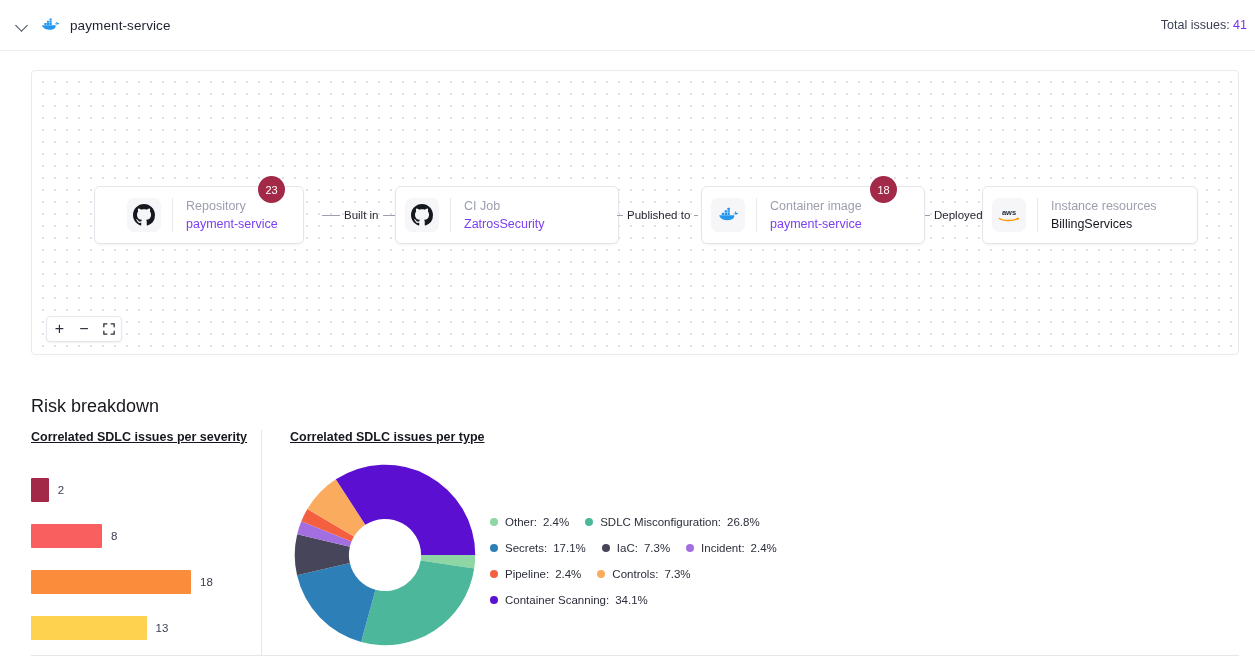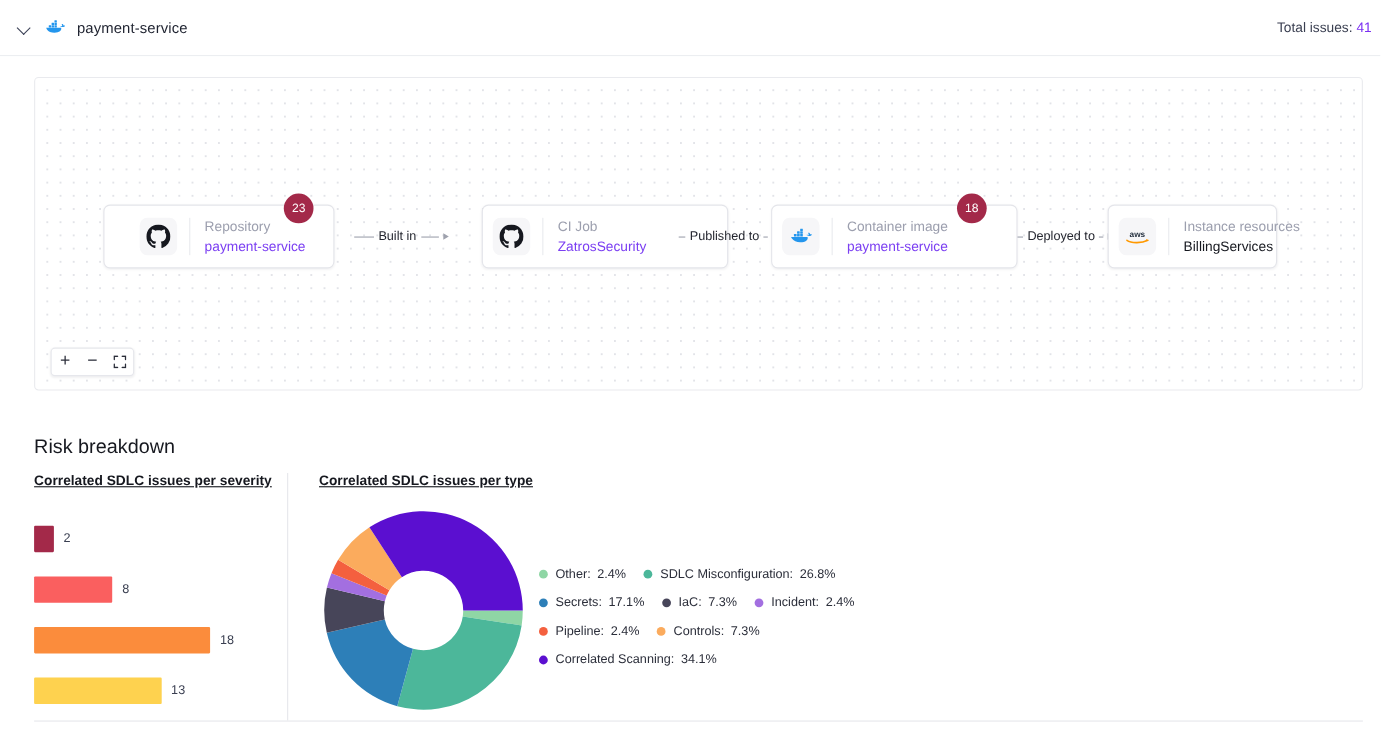--- a/index.html
+++ b/index.html
@@ -230,21 +230,21 @@
     </div>
     <div class="badge" style="left:226px; top:105px;">23</div>
 
     <div class="edge" style="left:290px; top:138px;">
       <span class="dash" style="width:18px;"></span>
       <span>Built in</span>
       <span class="dash" style="width:16px;"></span>
       <span class="arrow"></span>
     </div>
 
-    <div class="node" style="left:363px; top:115px; width:224px;margin-left:43px;">
+    <div class="node" style="left:363px; top:115px; width:224px;">
       <div class="node-logo">
         <svg width="22" height="22" viewBox="0 0 16 16" aria-hidden="true">
           <path fill="#16181f" d="M8 0C3.58 0 0 3.58 0 8c0 3.54 2.29 6.53 5.47 7.59.4.07.55-.17.55-.38 0-.19-.01-.82-.01-1.49-2.01.37-2.53-.49-2.69-.94-.09-.23-.48-.94-.82-1.13-.28-.15-.68-.52-.01-.53.63-.01 1.08.58 1.23.82.72 1.21 1.87.87 2.33.66.07-.52.28-.87.51-1.07-1.78-.2-3.64-.89-3.64-3.95 0-.87.31-1.59.82-2.15-.08-.2-.36-1.02.08-2.12 0 0 .67-.21 2.2.82.64-.18 1.32-.27 2-.27s1.36.09 2 .27c1.53-1.04 2.2-.82 2.2-.82.44 1.1.16 1.92.08 2.12.51.56.82 1.27.82 2.15 0 3.07-1.87 3.75-3.65 3.95.29.25.54.73.54 1.48 0 1.07-.01 1.93-.01 2.2 0 .21.15.46.55.38A8.01 8.01 0 0 0 16 8c0-4.42-3.58-8-8-8z"></path>
         </svg>
       </div>
       <div class="node-sep"></div>
       <div class="node-text">
         <span class="node-kind">CI Job</span>
         <span class="node-name">ZatrosSecurity</span>
       </div>
@@ -280,21 +280,21 @@
     </div>
     <div class="badge" style="left:838px; top:105px;">18</div>
 
     <div class="edge" style="left:893px; top:138px;">
       <span class="dash" style="width:5px;"></span>
       <span>Deployed to</span>
       <span class="dash" style="width:4px;"></span>
       <span class="arrow"></span>
     </div>
 
-    <div class="node" style="left:975px; top:115px; width:154px;">
+    <div class="node" style="left:950px; top:115px; width:216px;">
       <div class="node-logo">
         <svg width="26" height="18" viewBox="0 0 52 32">
           <text x="26" y="16" text-anchor="middle" font-family="Liberation Sans, sans-serif" font-size="15" font-weight="bold" fill="#232f3e">aws</text>
           <path d="M7 23c7 5 26 6 38 0" stroke="#ff9900" stroke-width="3" fill="none" stroke-linecap="round"></path>
           <path d="M42 20.5l3.5 3-4.6 1z" fill="#ff9900"></path>
         </svg>
       </div>
       <div class="node-sep"></div>
       <div class="node-text">
         <span class="node-kind">Instance resources</span>
@@ -389,21 +389,21 @@
             <span class="legend-pct">2.4%</span>
           </div>
           <div class="legend-item">
             <span class="legend-dot" style="background: rgb(251, 171, 93);"></span>
             <span class="legend-label">Controls:</span>
             <span class="legend-pct">7.3%</span>
           </div>
           <div class="lbreak"></div>
           <div class="legend-item">
             <span class="legend-dot" style="background: rgb(91, 15, 208);"></span>
-            <span class="legend-label">Correlated Scanning:</span>
+            <span class="legend-label">Container Scanning:</span>
             <span class="legend-pct">34.1%</span>
           </div>
           <div class="lbreak"></div>
         </div>
     </div>
   </div>
 
   <div class="bottom-rule"></div>
 </div>
 

